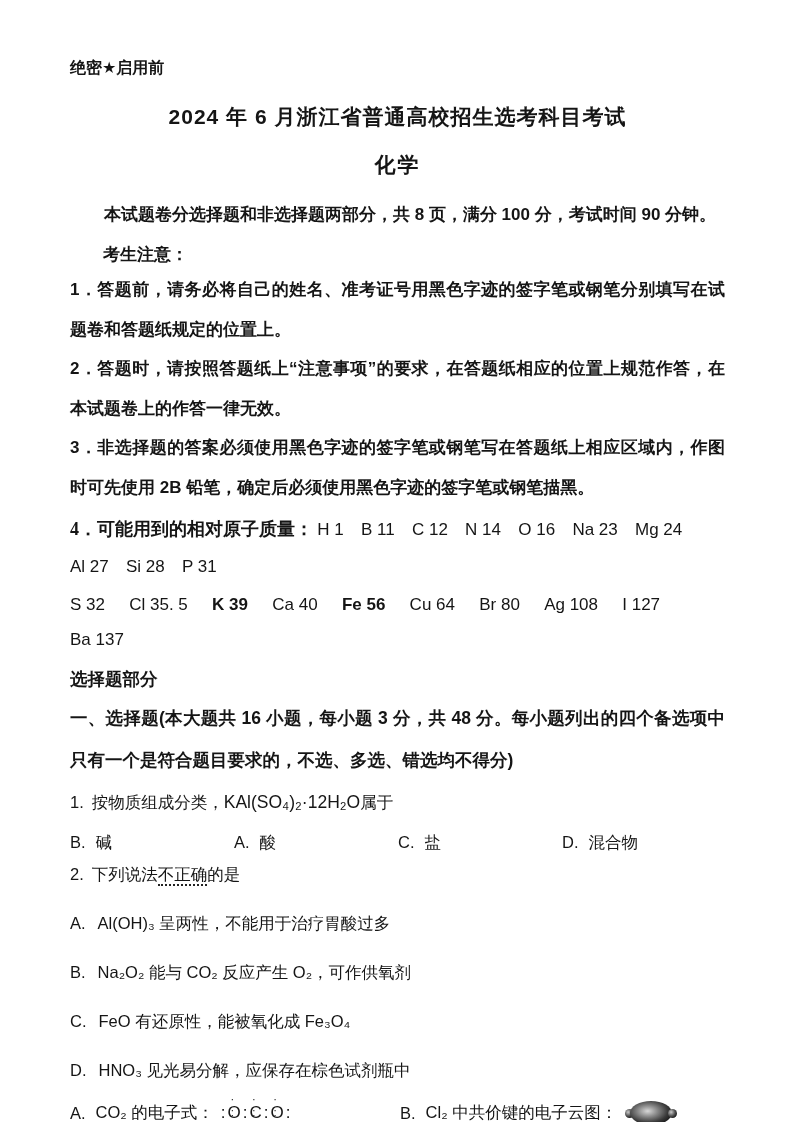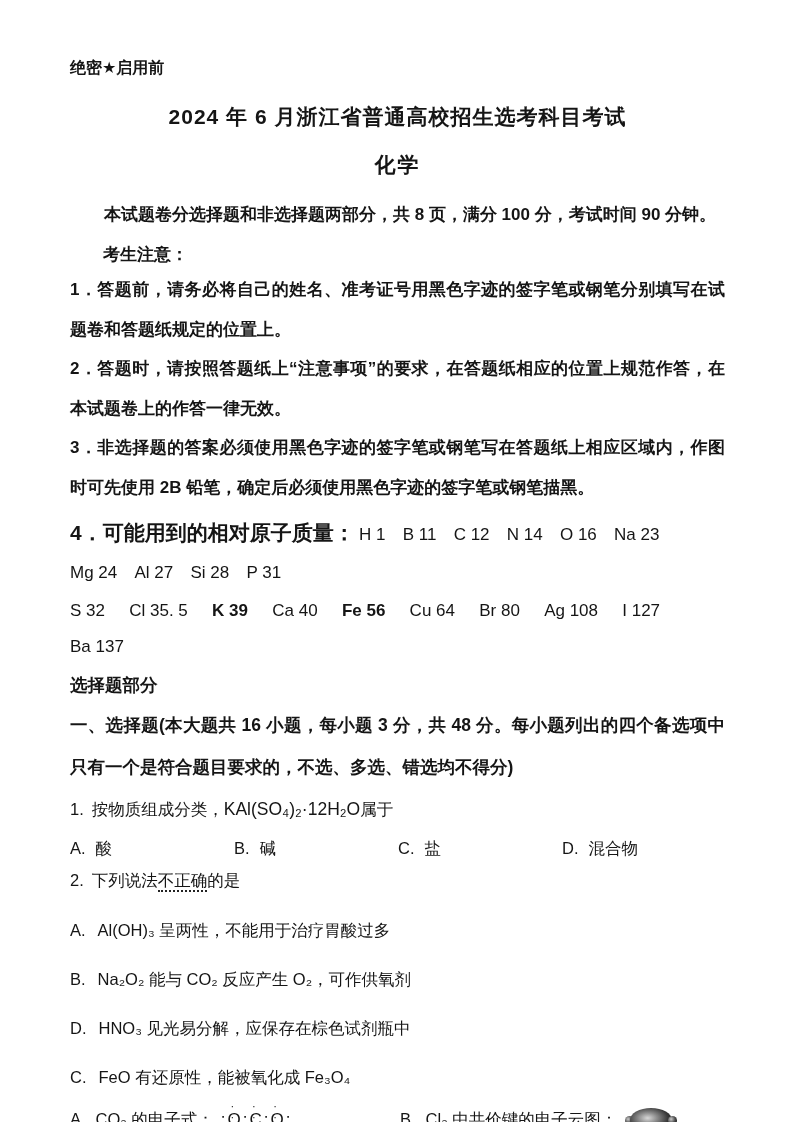--- a/index.html
+++ b/index.html
@@ -12,21 +12,21 @@
   .song{font-family:Liberation Sans, sans-serif;}
 
   .classified{font-size:16px;margin-bottom:16px;}
   .title{text-align:center;font-size:21px;letter-spacing:1px;margin-top:24px;}
   .subject{text-align:center;font-size:21px;letter-spacing:2px;margin-top:20px;}
   .intro{margin-top:22px;text-indent:2em;font-size:17px;line-height:1.7;}
   .notice-head{font-size:17px;margin-top:10px;line-height:1.8;margin-left:33px;}
   .notice{font-size:17px;line-height:2.32;margin:0;text-align:justify;}
 
   .atomic{margin-top:4px;line-height:2.1;}
-  .atomic-label{font-size:21px;}
+  .atomic-label{font-size:18px;font-family:Liberation Serif, serif;}
   .tok{font-size:17px;margin-right:13px;white-space:nowrap;}
   .tok.b{font-weight:700;}
   .atomic-l2{line-height:2.1;margin-top:2px;}
   .atomic-l2 .tok{margin-right:20px;}
 
   .section-part{text-align:left;font-size:17.5px;margin-top:6px;line-height:1.8;}
   .section-one{font-size:17.5px;line-height:2.4;margin-top:2px;text-align:justify;}
 
   .q{margin-top:8px;font-size:16.5px;line-height:1.5;}
   .q .num{margin-right:8px;}
@@ -104,33 +104,33 @@
     <span class="tok song">Ba 137</span>
   </div>
 
   <div class="section-part hei">选择题部分</div>
   <div class="section-one hei">一、选择题(本大题共 16 小题，每小题 3 分，共 48 分。每小题列出的四个备选项中只有一个是符合题目要求的，不选、多选、错选均不得分)</div>
 
   <div class="q song">
     <span class="num">1.</span><span>按物质组成分类，</span><span class="formula">KAl(SO₄)₂·12H₂O</span><span>属于</span>
   </div>
   <div class="optrow4 song">
+    <div class="cell"><span class="olabel">B.</span><span>碱</span></div>
     <div class="cell"><span class="olabel">A.</span><span>酸</span></div>
-    <div class="cell"><span class="olabel">B.</span><span>碱</span></div>
     <div class="cell"><span class="olabel">C.</span><span>盐</span></div>
     <div class="cell"><span class="olabel">D.</span><span>混合物</span></div>
   </div>
 
   <div class="q song">
     <span class="num">2.</span><span>下列说法</span><span class="emph">不正确</span><span>的是</span>
   </div>
   <div class="optline song"><span class="olabel">A.</span><span>Al(OH)₃ 呈两性，不能用于治疗胃酸过多</span></div>
   <div class="optline song"><span class="olabel">B.</span><span>Na₂O₂ 能与 CO₂ 反应产生 O₂，可作供氧剂</span></div>
+  <div class="optline song"><span class="olabel">C.</span><span>FeO 有还原性，能被氧化成 Fe₃O₄</span></div>
   <div class="optline song"><span class="olabel">D.</span><span>HNO₃ 见光易分解，应保存在棕色试剂瓶中</span></div>
-  <div class="optline song"><span class="olabel">C.</span><span>FeO 有还原性，能被氧化成 Fe₃O₄</span></div>
 
   <div class="optrow2 song">
     <div class="cellL">
       <span class="olabel">A.</span>
       <span>CO₂ 的电子式：</span>
       <span class="lw">
         <span class="cl">:</span>
           <span class="at">O</span>
           <span class="cl">:</span>
           <span class="at">C</span>

